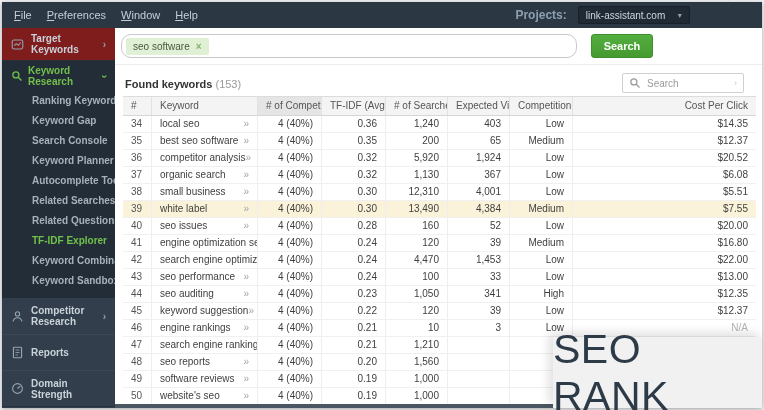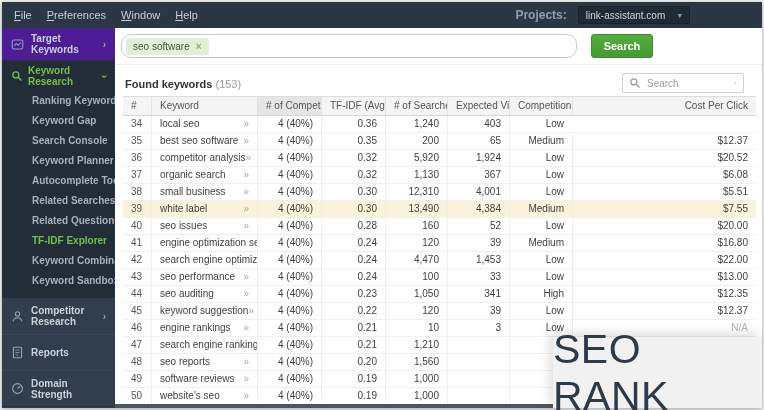--- a/index.html
+++ b/index.html
@@ -19,21 +19,21 @@
   .projects-label { color:#8d9fae; font-size:12px; font-weight:bold; }
   .project-select { width:112px; height:18px; background:#1f2a35; border:1px solid #18212a; border-radius:2px; color:#cdd6dd; font-size:10px; display:flex; align-items:center; justify-content:space-between; padding:0 7px; }
   .project-select .chev { color:#8fa0ad; font-size:8px; }
   .topbar-buttons { display:flex; align-items:flex-end; gap:28px;flex-direction:column; }
   .tb-btn { display:flex; align-items:center; gap:4px; color:#ccd5dc; font-size:10.5px; }
   .tb-icon { color:#b9c4cd; display:flex; align-items:center; }
   .tb-chev { color:#8295a3; font-size:7px; margin-left:2px; }
 
   
   .sidebar { position:absolute; left:0; top:26px; width:113px; bottom:0; background:#323e4b; }
-  .side-top { height:33px; display:flex; align-items:center; gap:7px; padding:0 9px; background:#4c1d95; border-bottom:1px solid #28323e; color:#c9d2d9; font-size:10px; font-weight:bold; }
+  .side-top { height:33px; display:flex; align-items:center; gap:7px; padding:0 9px; background:#7f1d1d; border-bottom:1px solid #28323e; color:#c9d2d9; font-size:10px; font-weight:bold; }
   .side-icon { display:flex; align-items:center; color:#93a4b1; flex:none; }
   .side-chev { margin-left:auto; color:#8fa0ad; font-size:10px; font-weight:bold; }
   .side-section { background:#232d38; padding-bottom:7px; }
   .side-section-header { height:30px; display:flex; align-items:center; gap:5px; padding:12px 9px; color:#72bf4b; font-weight:bold; font-size:10px; }
   .side-section-header .side-icon { color:#6fc24a; }
   .side-section-header .side-chev { color:#6fc24a; display:inline-block; transform:rotate(90deg); font-size:10px; }
   .side-sub { height:20px; line-height:20px; padding-left:30px; color:#a6b1bc; font-size:10px; font-weight:bold; white-space:nowrap; overflow:hidden; }
   .side-sub.active { color:#6fc24a; }
   .side-bot-item { height:37px; display:flex; align-items:center; gap:7px; padding:10px 9px; color:#c9d2d9; font-size:10px; font-weight:bold; border-bottom:1px solid #28323e; }
   .side-bot-item + .side-bot-item { border-top:1px solid #3b4754; margin-top:-1px; }
@@ -248,20 +248,21 @@
             <div class="td c0">34</div>
             <div class="td c1">
               <span>local seo</span>
               <span class="dbl-chev">»</span>
             </div>
             <div class="td c2">4 (40%)</div>
             <div class="td c3">0.36</div>
             <div class="td c4">1,240</div>
             <div class="td c5">403</div>
             <div class="td c6">Low</div>
+            <div class="td c7">$14.35</div>
           </div>
           <div class="trow">
             <div class="td c0">35</div>
             <div class="td c1">
               <span>best seo software</span>
               <span class="dbl-chev">»</span>
             </div>
             <div class="td c2">4 (40%)</div>
             <div class="td c3">0.35</div>
             <div class="td c4">200</div>

